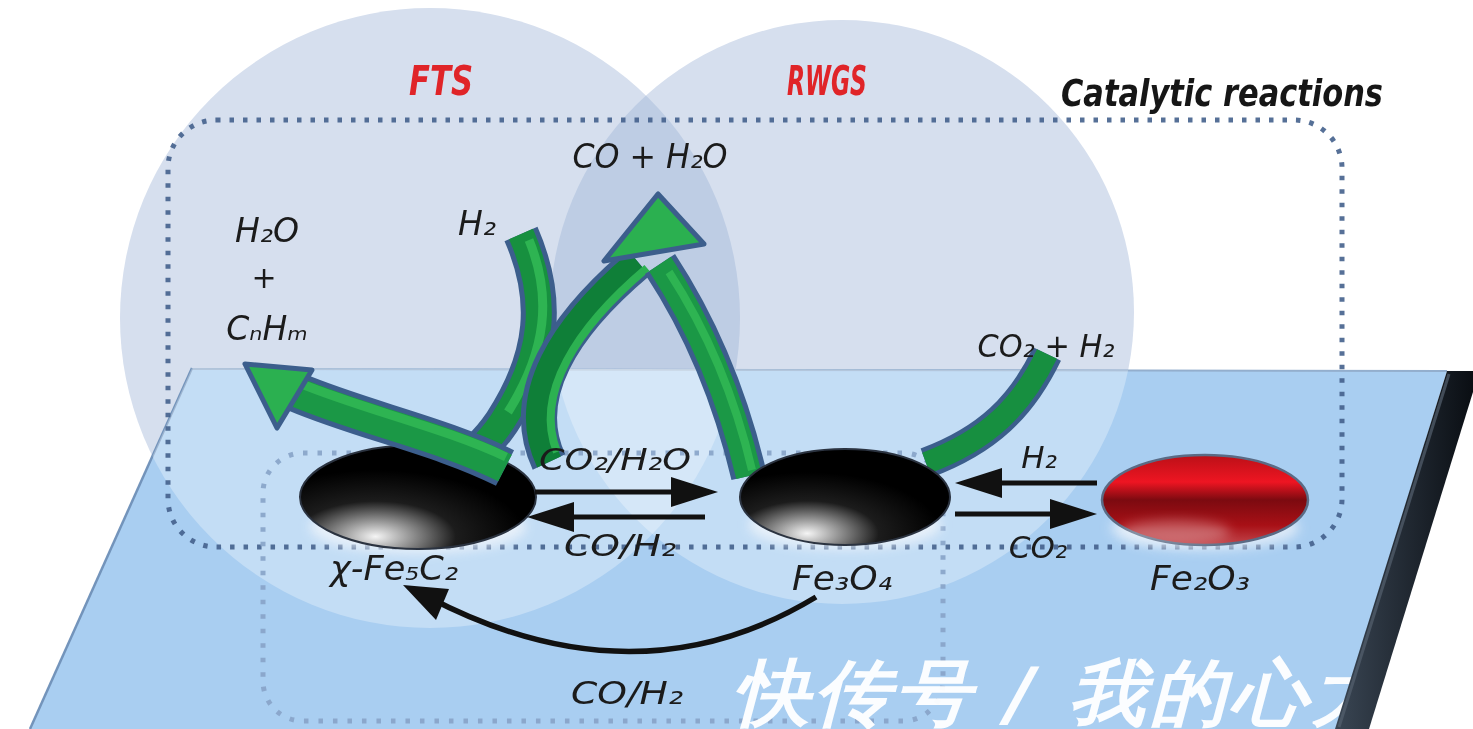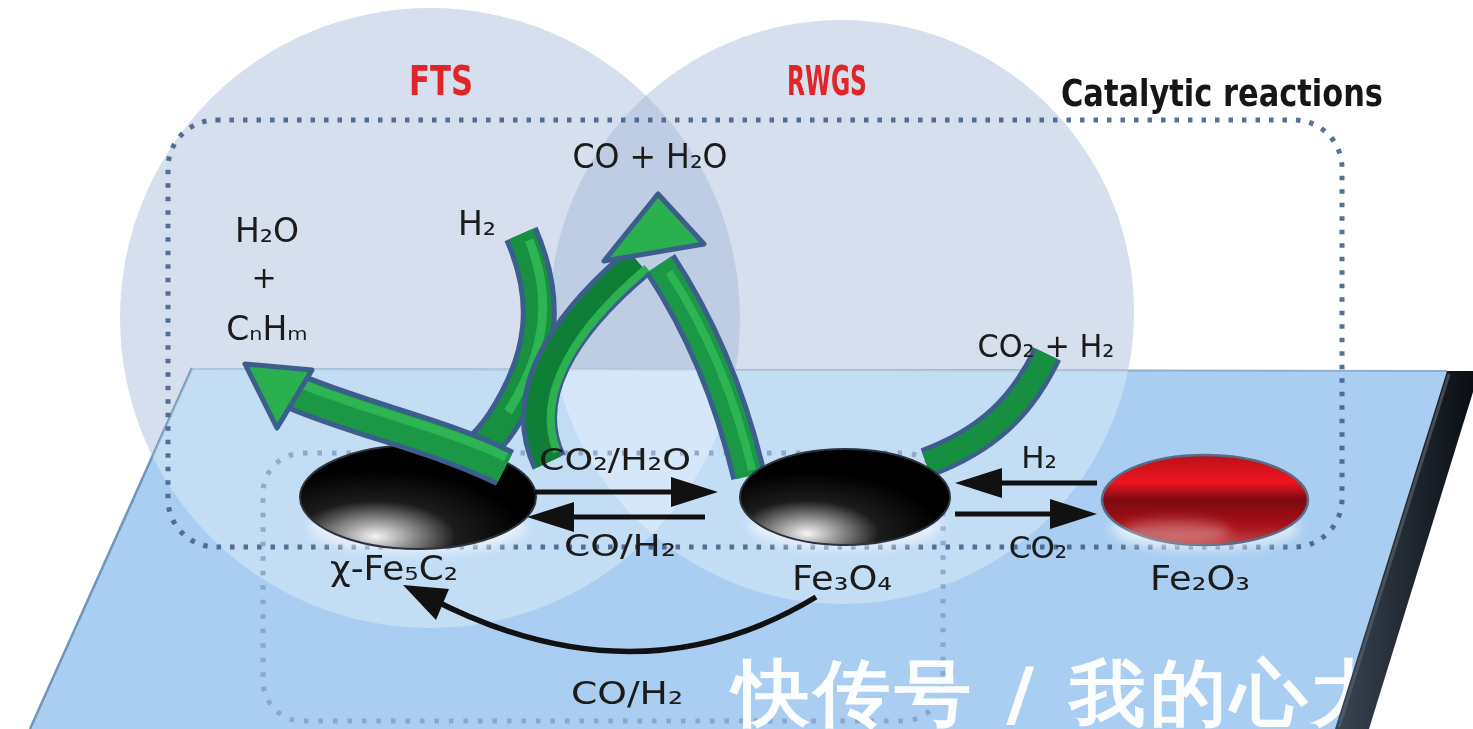--- a/index.html
+++ b/index.html
@@ -1,17 +1,17 @@
 <!DOCTYPE html>
 <html><head>
 <meta charset="utf-8">
 <style>
   html,body{margin:0;padding:0;background:#fff;}
   body{font-family:"DejaVu Sans","Liberation Sans",sans-serif;}
-  .stage{position:relative;width:1473px;height:729px;overflow:hidden;background:#fff;}
+  .stage{position:relative;width:1473px;height:729px;overflow:hidden;background:#fff;font-style:italic;}
   svg{display:block;}
   text{font-family:"DejaVu Sans","Liberation Sans",sans-serif;fill:#1b1b1b;}
   .red-label{fill:#e02428;font-weight:bold;}
   .black-title{fill:#161616;font-weight:bold;}
   .chem{fill:#1b1b1b;}
   .watermark{fill:rgba(255,255,255,0.95);font-weight:bold;}
 </style>
 </head>
 <body>
 

